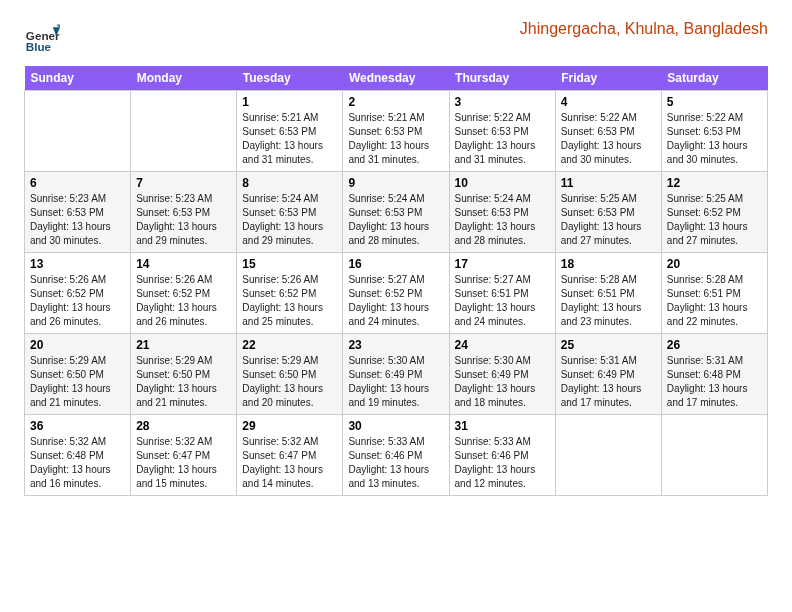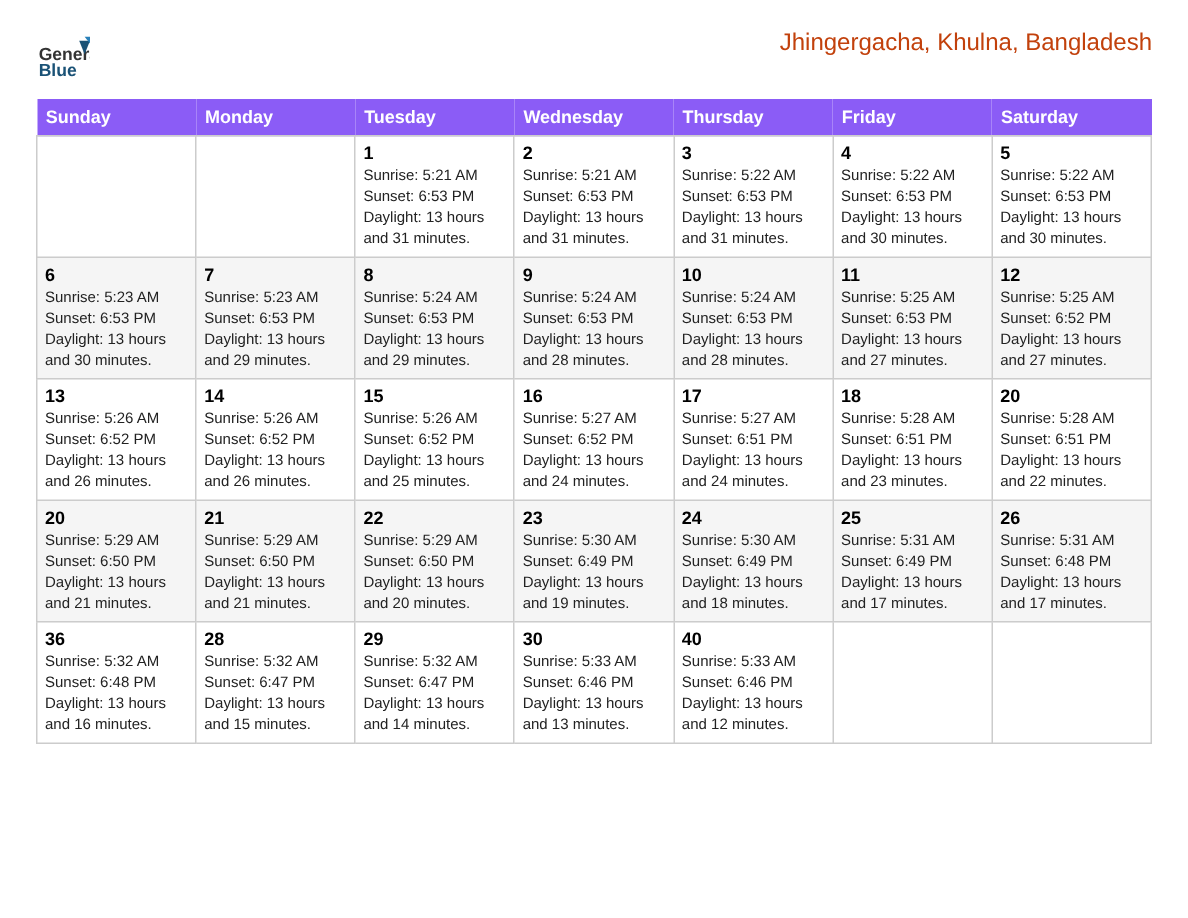--- a/index.html
+++ b/index.html
@@ -293,21 +293,21 @@
 Sunset: 6:47 PM
 Daylight: 13 hours and 14 minutes.</div>
         </td>
         <td>
           <span class="day-num">30</span>
           <div class="day-info" style="white-space: pre-line;">Sunrise: 5:33 AM
 Sunset: 6:46 PM
 Daylight: 13 hours and 13 minutes.</div>
         </td>
         <td>
-          <span class="day-num">40</span>
+          <span class="day-num">31</span>
           <div class="day-info" style="white-space: pre-line;">Sunrise: 5:33 AM
 Sunset: 6:46 PM
 Daylight: 13 hours and 12 minutes.</div>
         </td>
         <td class="empty-cell"></td>
         <td class="empty-cell"></td>
       </tr>
     </tbody>
 </table>
 

